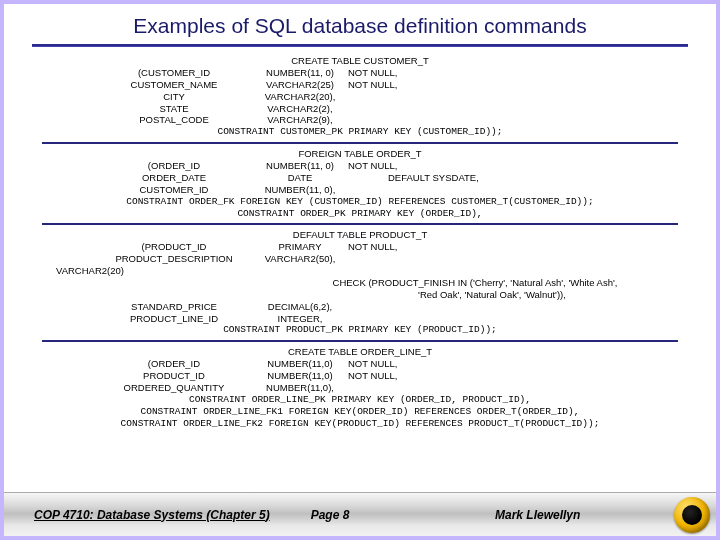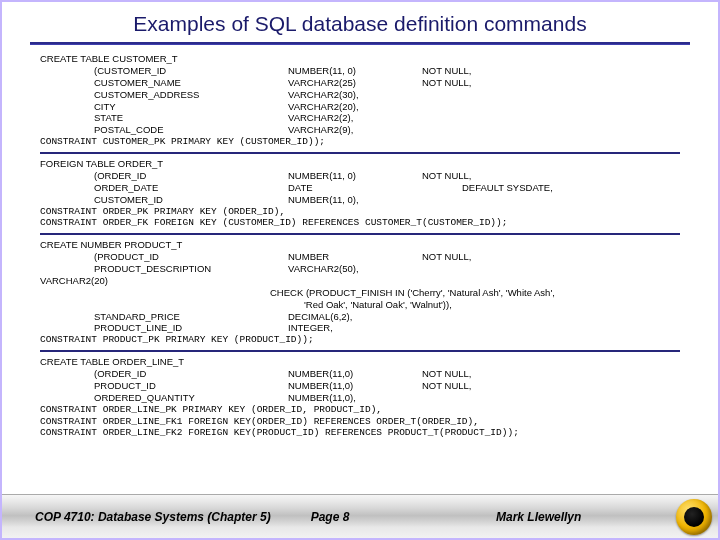--- a/index.html
+++ b/index.html
@@ -7,21 +7,21 @@
     width: 720px;
     height: 540px;
     background: #fff;
     font-family: Arial, Helvetica, sans-serif;
     position: relative;
     overflow: hidden;
   }
   .slide {
     width: 720px;
     height: 540px;
-    border: 2px solid #c4b5fd;
+    border: 4px solid #c4b5fd;
     position: relative;
     display: flex;
     flex-direction: column;
   }
   .title {
     text-align: center;
     font-size: 21px;
     color: #1a1a6a;
     padding: 10px 0 6px 0;
     font-weight: normal;
@@ -31,28 +31,29 @@
     background: linear-gradient(to bottom, #2c2c8c 0%, #2c2c8c 50%, #4a4ac0 100%);
     margin: 0 28px 2px 28px;
   }
   .content {
     flex: 1;
     padding: 4px 38px 2px 38px;
     font-size: 9.5px;
     line-height: 1.25;
     color: #000;
     overflow: hidden;
+    text-align: center;
   }
   .block { padding: 2px 0; }
   .hr {
     height: 2px;
     background: #26267a;
     margin: 2px 0;
   }
-  .row { display: flex; gap: 38px; }
+  .row { display: flex; }
   .c1 { padding-left: 54px; width: 210px; }
   .c2 { width: 96px; }
   .c3 { }
   .l0 { padding-left: 0; }
   .full { padding-left: 0; font-family: Liberation Mono, monospace; }
   .indent-check { padding-left: 230px; }
   .indent-check2 { padding-left: 264px; }
   .footer {
     height: 44px;
     border-top: 1px solid #aaa;
@@ -61,21 +62,21 @@
       #d0d0d0 60%, #e8e8e8 75%, #f2f2f2 100%);
     position: relative;
     display: flex;
     align-items: center;
     padding: 0 60px 0 30px;
     font-size: 12px;
     font-style: italic;
     font-weight: bold;
     color: #000;
   }
-  .footer .left { flex: 1; text-align: right; }
+  .footer .left { flex: 1; text-align: left; text-decoration: underline; }
   .footer .center { flex: 0 0 auto; padding: 0 40px; }
   .footer .right { flex: 1; text-align: center; padding-left: 30px; }
   .logo {
     position: absolute;
     right: 6px;
     top: 4px;
     width: 36px;
     height: 36px;
     border-radius: 50%;
     background: radial-gradient(circle at 35% 30%, #ffe070 0%, #f0b400 50%, #ac7a00 100%);
@@ -103,25 +104,20 @@
           <div class="c1">(CUSTOMER_ID</div>
           <div class="c2">NUMBER(11, 0)</div>
           <div class="c3">NOT NULL,</div>
         </div>
       <div class="row">
           <div class="c1">CUSTOMER_NAME</div>
           <div class="c2">VARCHAR2(25)</div>
           <div class="c3">NOT NULL,</div>
         </div>
       <div class="row">
-          <div class="c1">CUSTOMER_ADDRESS</div>
-          <div class="c2">VARCHAR2(30),</div>
-          <div class="c3"></div>
-        </div>
-      <div class="row">
           <div class="c1">CITY</div>
           <div class="c2">VARCHAR2(20),</div>
           <div class="c3"></div>
         </div>
       <div class="row">
           <div class="c1">STATE</div>
           <div class="c2">VARCHAR2(2),</div>
           <div class="c3"></div>
         </div>
       <div class="row">
@@ -143,30 +139,30 @@
       <div class="row">
           <div class="c1">ORDER_DATE</div>
           <div class="c2">DATE</div>
           <div class="c3" style="padding-left:40px">DEFAULT SYSDATE,</div>
         </div>
       <div class="row">
           <div class="c1">CUSTOMER_ID</div>
           <div class="c2">NUMBER(11, 0),</div>
           <div class="c3"></div>
         </div>
+      <div class="full">CONSTRAINT ORDER_FK FOREIGN KEY (CUSTOMER_ID) REFERENCES CUSTOMER_T(CUSTOMER_ID));</div>
       <div class="full">CONSTRAINT ORDER_PK PRIMARY KEY (ORDER_ID),</div>
-      <div class="full">CONSTRAINT ORDER_FK FOREIGN KEY (CUSTOMER_ID) REFERENCES CUSTOMER_T(CUSTOMER_ID));</div>
     </div>
     <div class="hr"></div>
 
     <div class="block">
-      <div class="l0">CREATE NUMBER PRODUCT_T</div>
+      <div class="l0">DEFAULT TABLE PRODUCT_T</div>
       <div class="row">
           <div class="c1">(PRODUCT_ID</div>
-          <div class="c2">NUMBER</div>
+          <div class="c2">PRIMARY</div>
           <div class="c3">NOT NULL,</div>
         </div>
       <div class="row">
           <div class="c1">PRODUCT_DESCRIPTION</div>
           <div class="c2">VARCHAR2(50),</div>
           <div class="c3"></div>
         </div>
       <div class="row">
           <div class="c2">VARCHAR2(20)</div>
           <div class="c3"></div>

